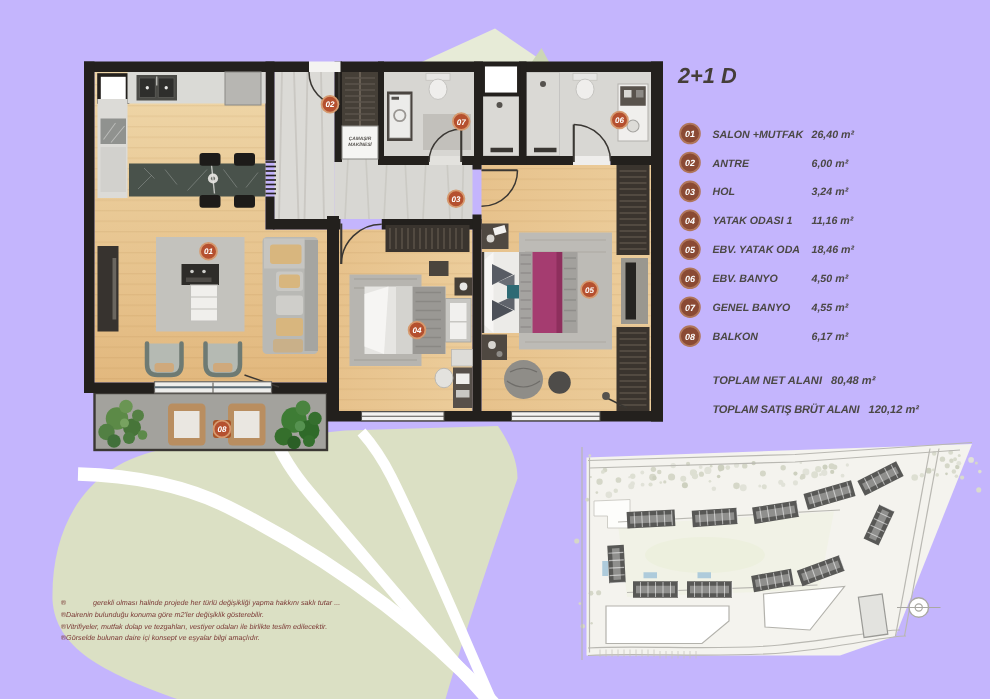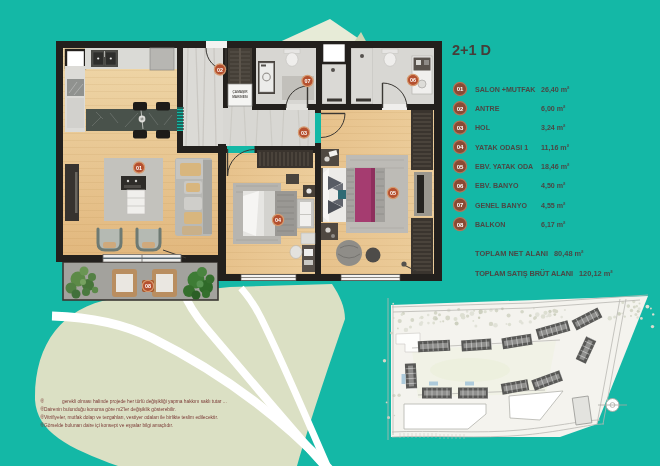--- a/index.html
+++ b/index.html
@@ -1,17 +1,17 @@
 <!DOCTYPE html>
 <html><head>
 <meta charset="utf-8">
 <style>
   html,body{margin:0;padding:0;background:#ffffff;}
-  #canvas{position:relative;width:660px;height:466px;background:#14b8a6;overflow:hidden;
-          font-family:"Liberation Sans", sans-serif;}
+  #canvas{position:relative;width:660px;height:466px;background:#c4b5fd;overflow:hidden;
+          font-family:"Liberation Sans", sans-serif;font-style:italic;}
   svg{position:absolute;left:0;top:0;}
   text{font-family:"Liberation Sans", sans-serif;}
 </style>
 </head>
 <body>
 <div id="canvas">
 <svg width="660" height="466" viewBox="0 0 660 466">
 <defs>
   <linearGradient id="woodLiv" x1="0" y1="0" x2="0" y2="1">
     <stop offset="0" stop-color="#efd7a9"></stop>

